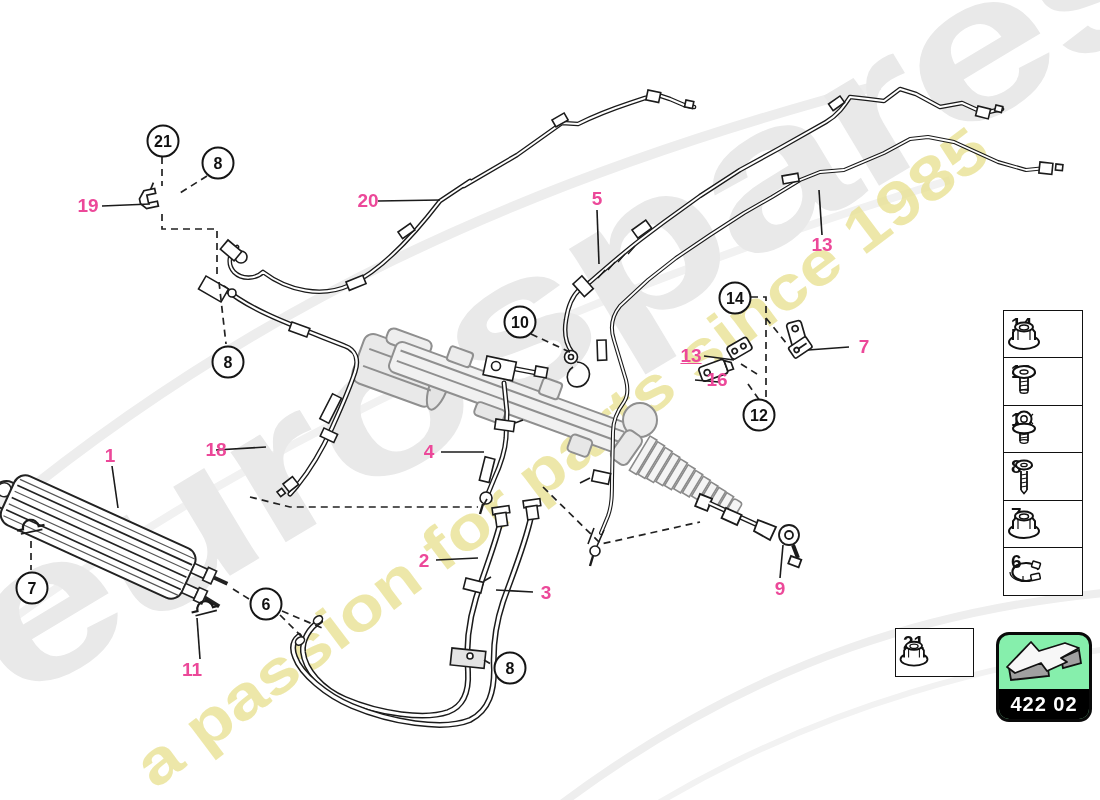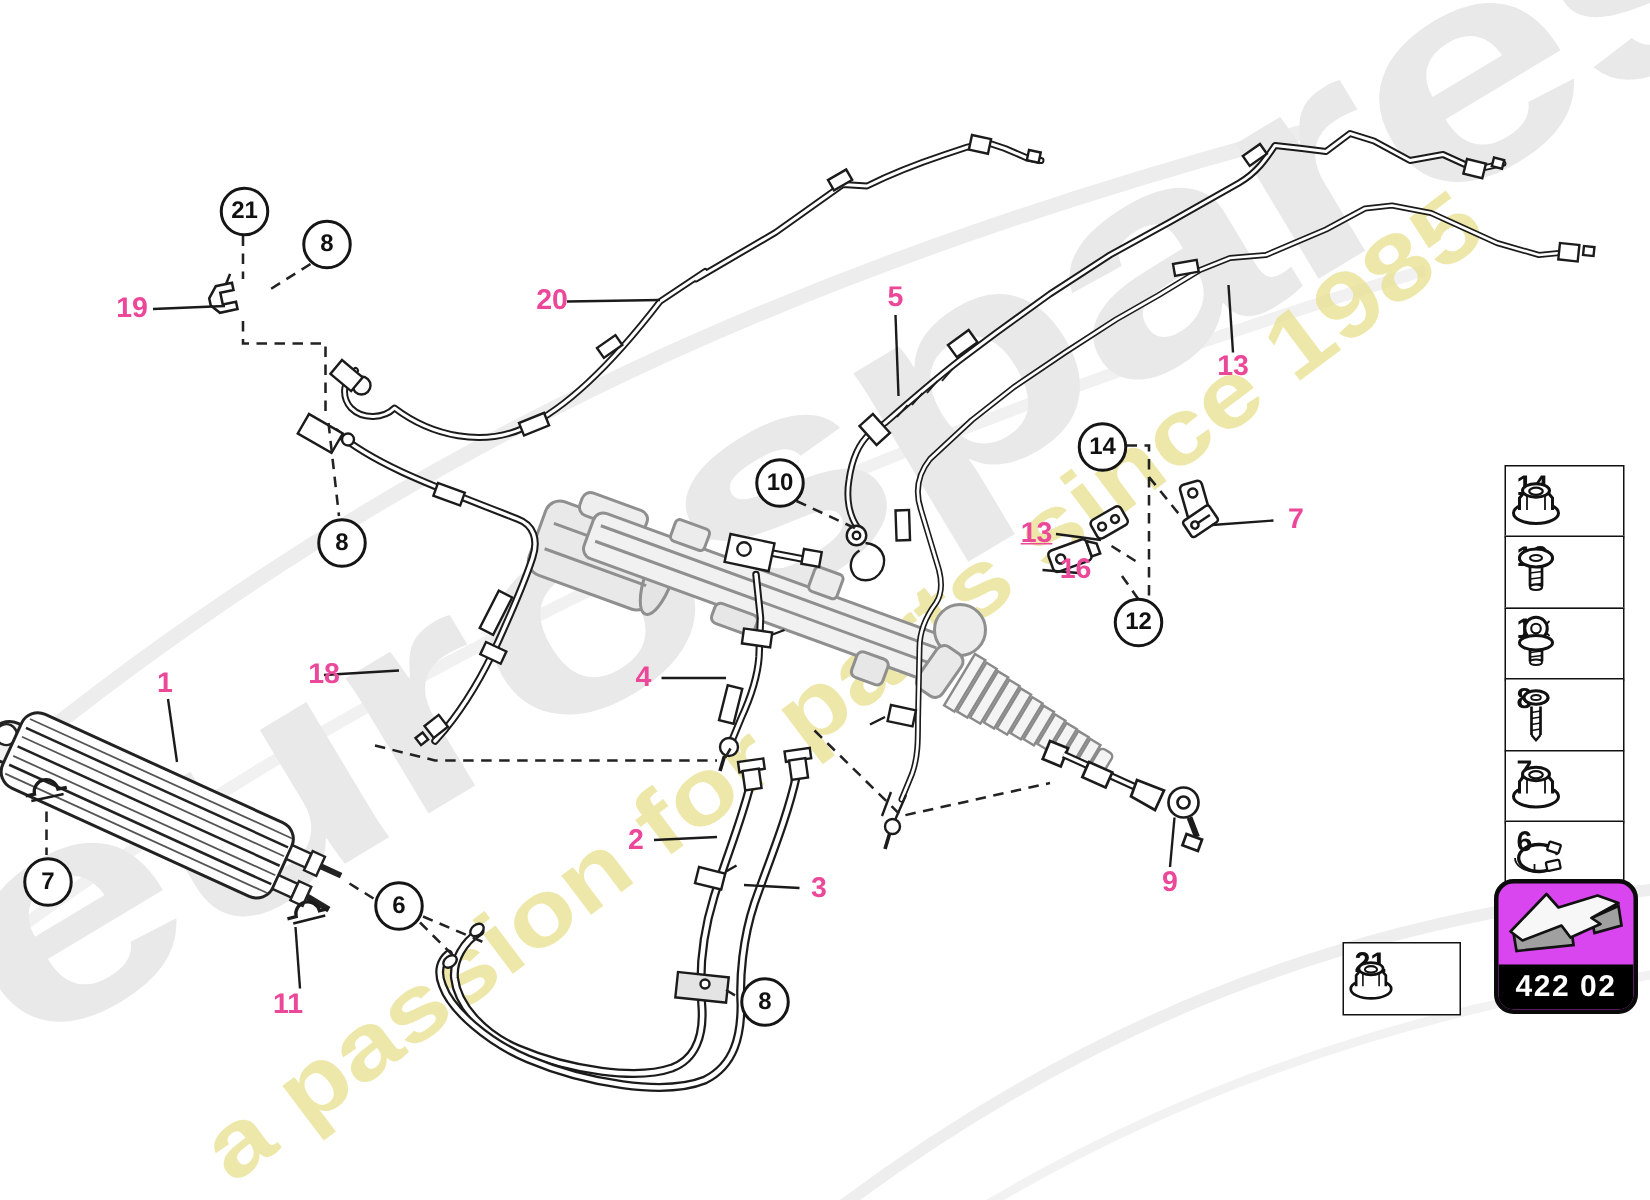--- a/index.html
+++ b/index.html
@@ -32,22 +32,22 @@
   }
   .cell:first-child{margin-top:0;}
   .cell .num,.pbox .num{position:absolute;left:7px;top:3px;font-weight:bold;font-size:19px;color:#111;}
   .cell .ic{position:absolute;right:3px;top:50%;transform:translateY(-50%);}
   .pbox{
     position:absolute;left:895px;top:628px;width:79px;height:49px;border:1.6px solid #111;
     background:#fff;box-sizing:border-box;z-index:4;
   }
   .pbox .ic{position:absolute;right:8px;top:50%;transform:translateY(-50%);}
   .badge{
-    position:absolute;left:996px;top:586px;width:96px;height:90px;border:3px solid #0a0a0a;
-    border-radius:13px;background:#d946ef;box-sizing:border-box;overflow:hidden;z-index:4;
+    position:absolute;left:996px;top:632px;width:96px;height:90px;border:3px solid #0a0a0a;
+    border-radius:13px;background:#86efac;box-sizing:border-box;overflow:hidden;z-index:4;
     display:flex;flex-direction:column;
   }
   .badge .arrow-area{height:54px;position:relative;}
   .badge .code-bar{
     flex:1;background:var(--badge-bar);color:#fff;display:flex;align-items:center;justify-content:center;
     font-weight:bold;font-size:20px;letter-spacing:1px;
   }
 </style>
 </head>
 <body>

